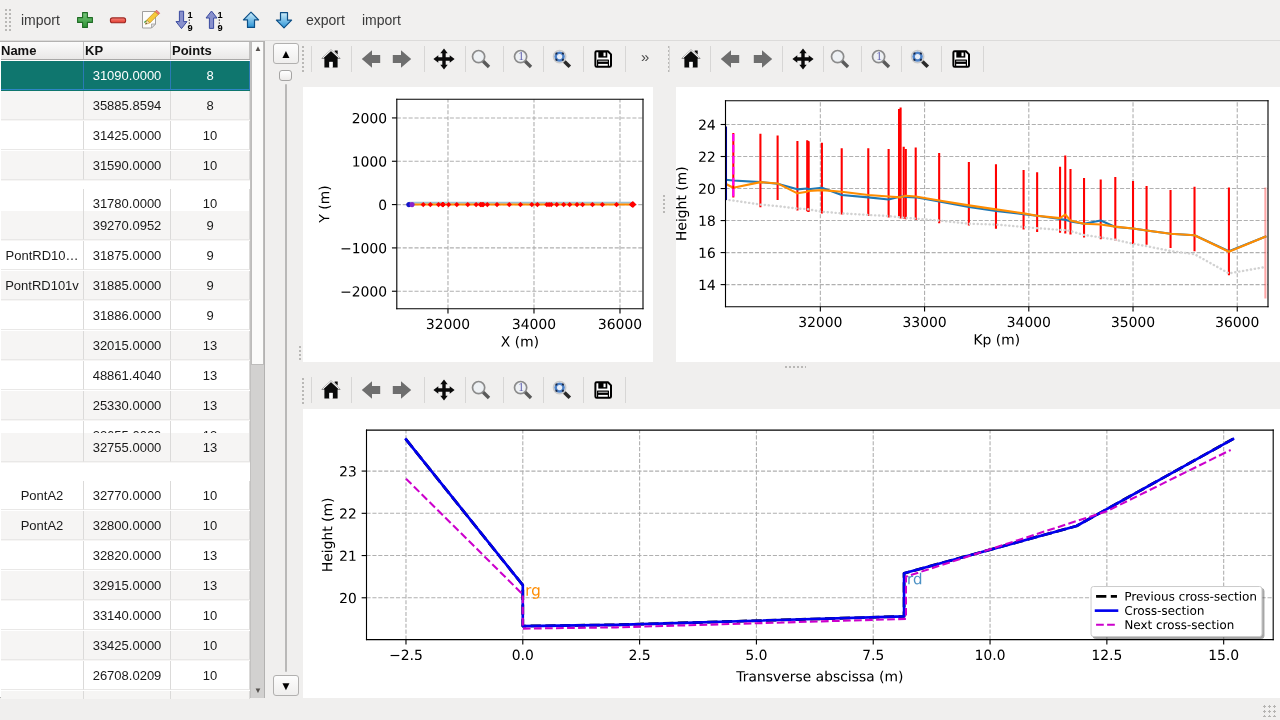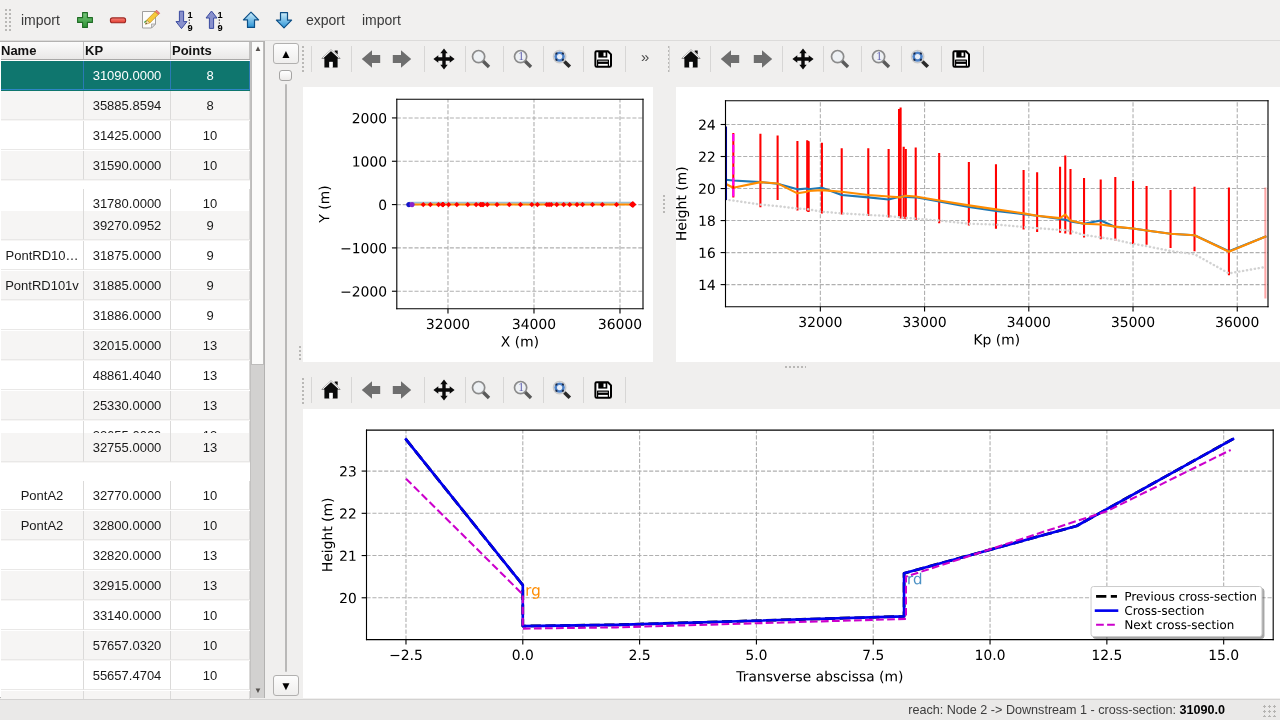--- a/index.html
+++ b/index.html
@@ -214,26 +214,26 @@
           <div class="c c2">32915.0000</div>
           <div class="c c3">13</div>
         </div>
 <div class="row " style="top:540px">
           <div class="c c1"></div>
           <div class="c c2">33140.0000</div>
           <div class="c c3">10</div>
         </div>
 <div class="row alt" style="top:570px">
           <div class="c c1"></div>
-          <div class="c c2">57657.0320</div>
+          <div class="c c2">33425.0000</div>
           <div class="c c3">10</div>
         </div>
 <div class="row " style="top:600px">
           <div class="c c1"></div>
-          <div class="c c2">55657.4704</div>
+          <div class="c c2">26708.0209</div>
           <div class="c c3">10</div>
         </div>
 <div class="row alt" style="top:630px">
           <div class="c c1"></div>
           <div class="c c2">33950.0000</div>
           <div class="c c3">10</div>
         </div>
 </div>
   <div id="vscroll">
     <div id="sthumb"></div>
@@ -3248,14 +3248,13 @@
   </g>
  </g>
  <defs>
   <clipPath id="p491d1b2f96">
    <rect x="63.5" y="21.1" width="906.7" height="209.5"></rect>
   </clipPath>
  </defs>
 </svg>
 </div>
 
-<div class="abs" id="status">reach: Node 2 -&gt; Downstream 1 - cross-section: <b style="color:#000">31090.0</b></div>
 <div class="abs" id="grip"></div>
 </div>
 </body></html>

